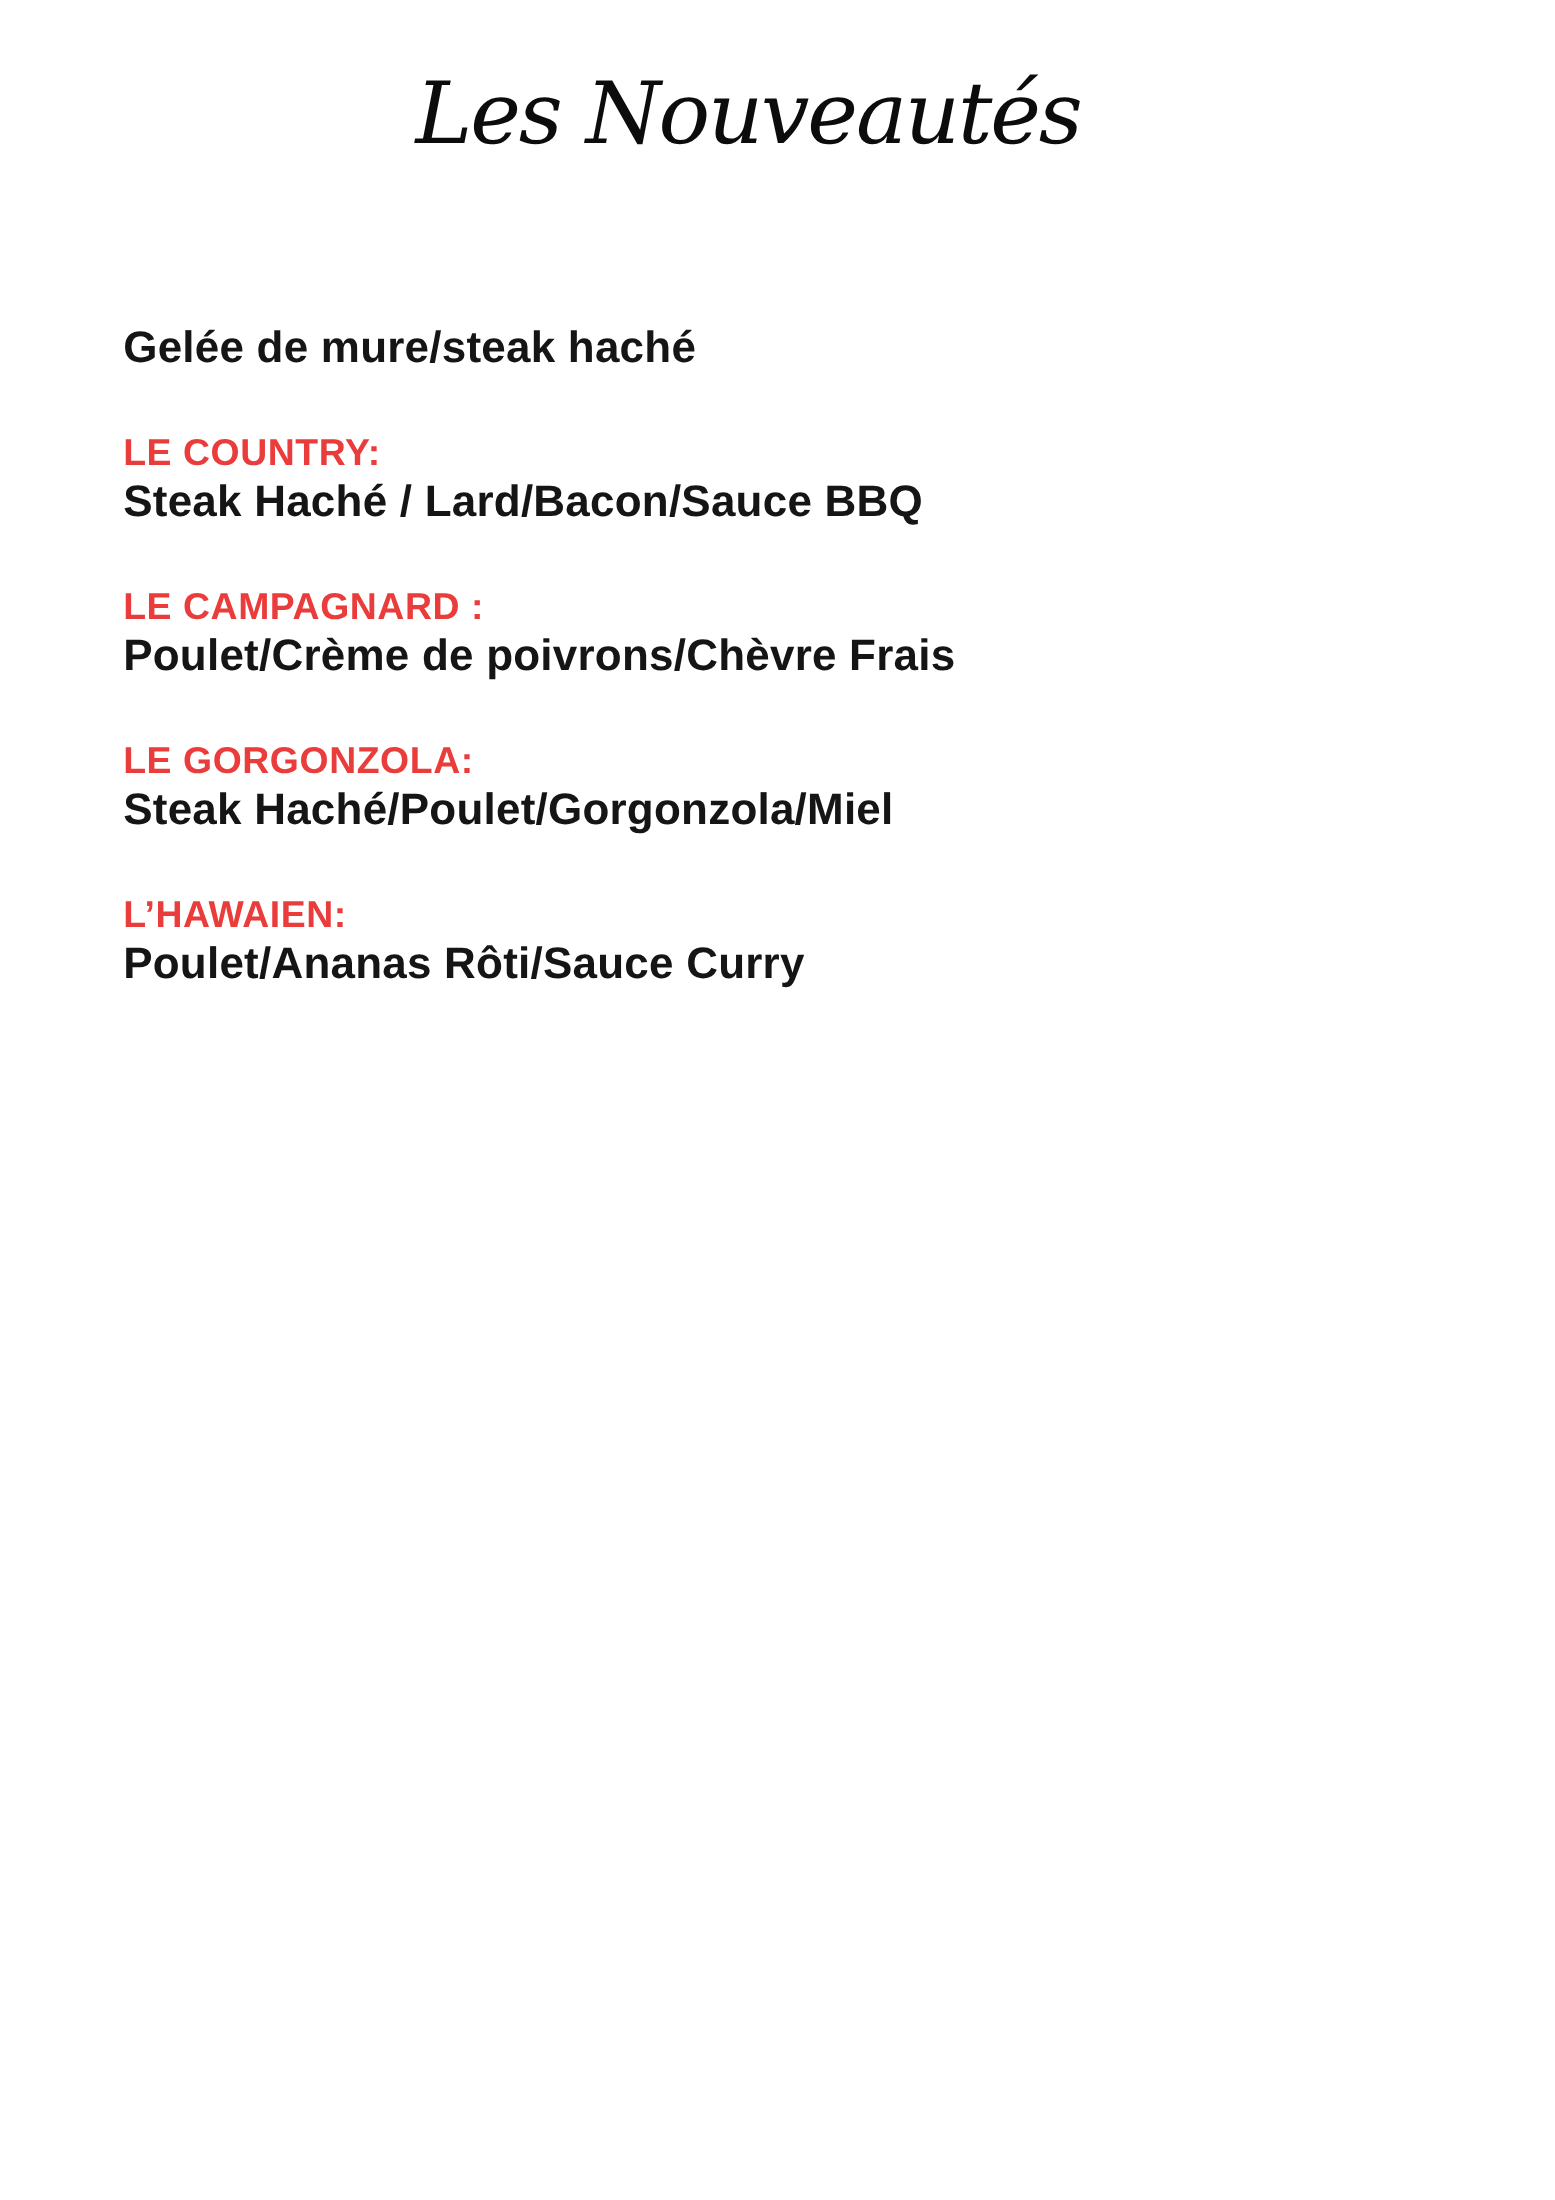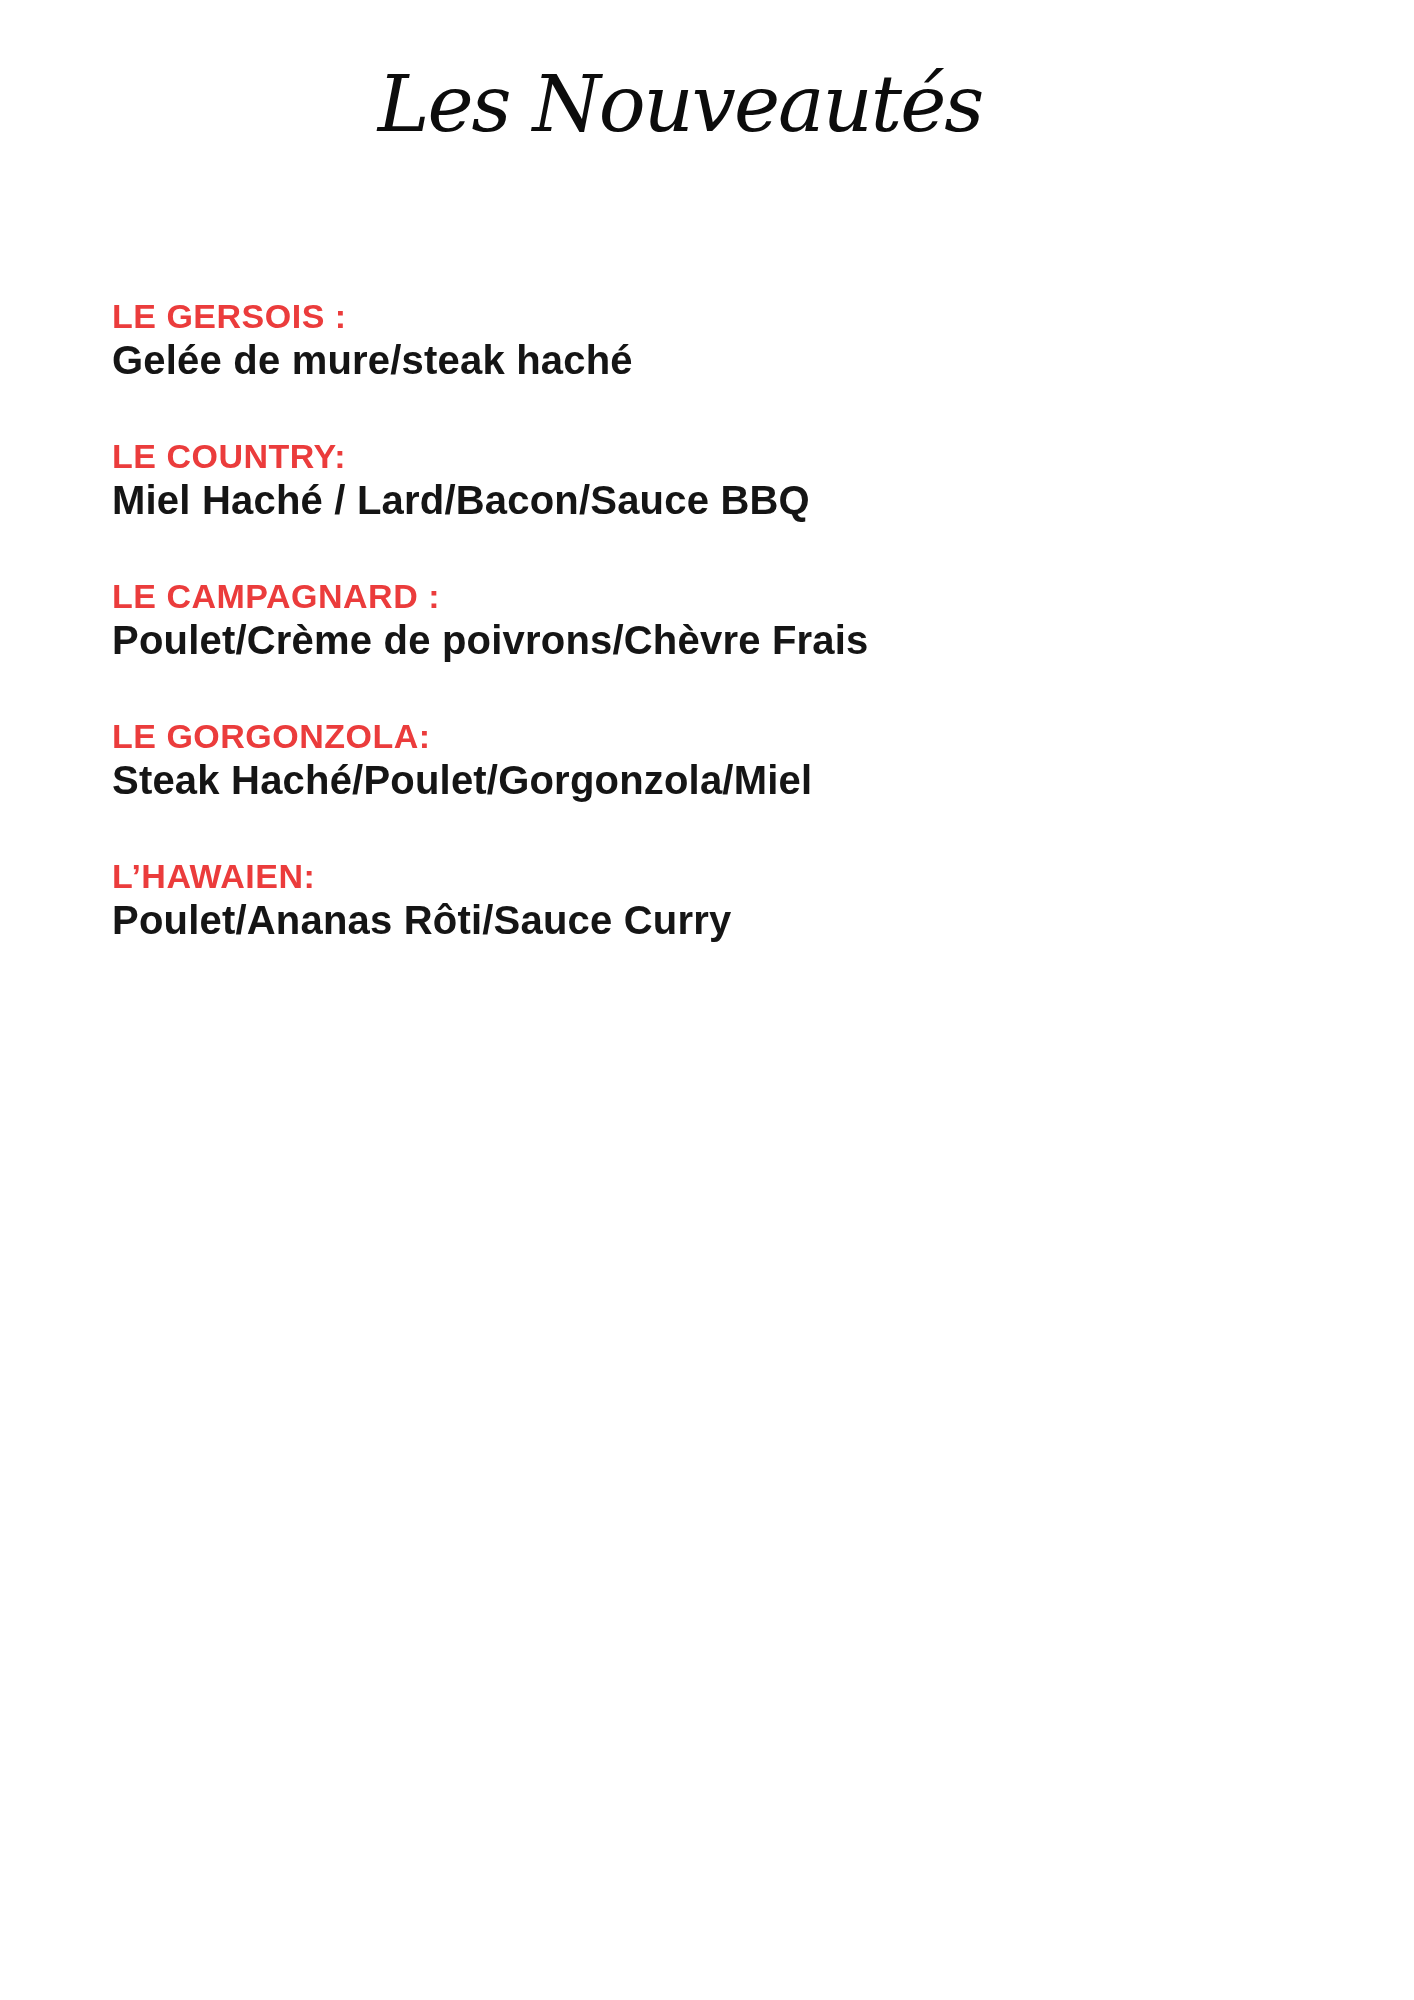--- a/index.html
+++ b/index.html
@@ -64,27 +64,26 @@
 </head>
 <body>
 
 <div class="page">
 
   <h1 class="page-title">Les Nouveautés</h1>
 
   <div class="menu">
 
     <div class="menu-item">
-      <div class="menu-item-name">LE GERSOIS :</div>
       <div class="menu-item-description">Gelée de mure/steak haché</div>
     </div>
 
     <div class="menu-item">
       <div class="menu-item-name">LE COUNTRY:</div>
-      <div class="menu-item-description">Miel Haché / Lard/Bacon/Sauce BBQ</div>
+      <div class="menu-item-description">Steak Haché / Lard/Bacon/Sauce BBQ</div>
     </div>
 
     <div class="menu-item">
       <div class="menu-item-name">LE CAMPAGNARD :</div>
       <div class="menu-item-description">Poulet/Crème de poivrons/Chèvre Frais</div>
     </div>
 
     <div class="menu-item">
       <div class="menu-item-name">LE GORGONZOLA:</div>
       <div class="menu-item-description">Steak Haché/Poulet/Gorgonzola/Miel</div>

